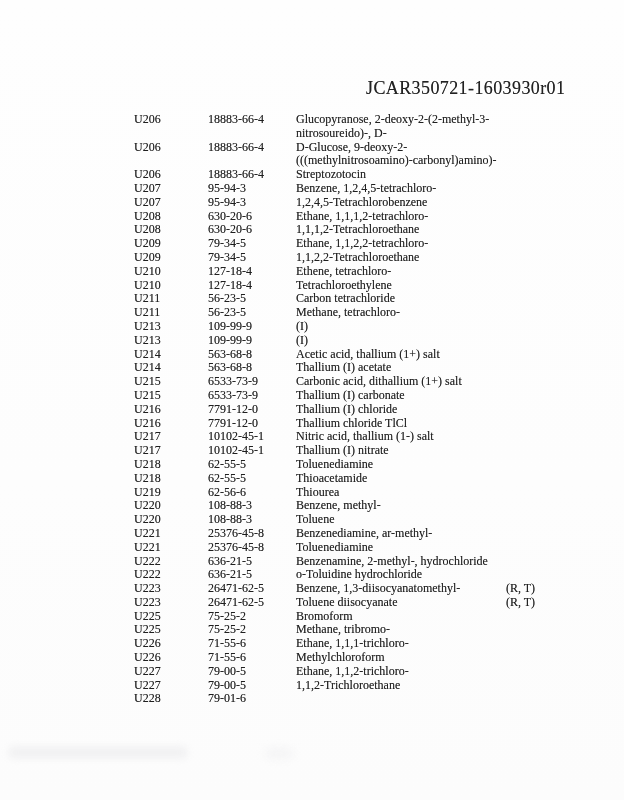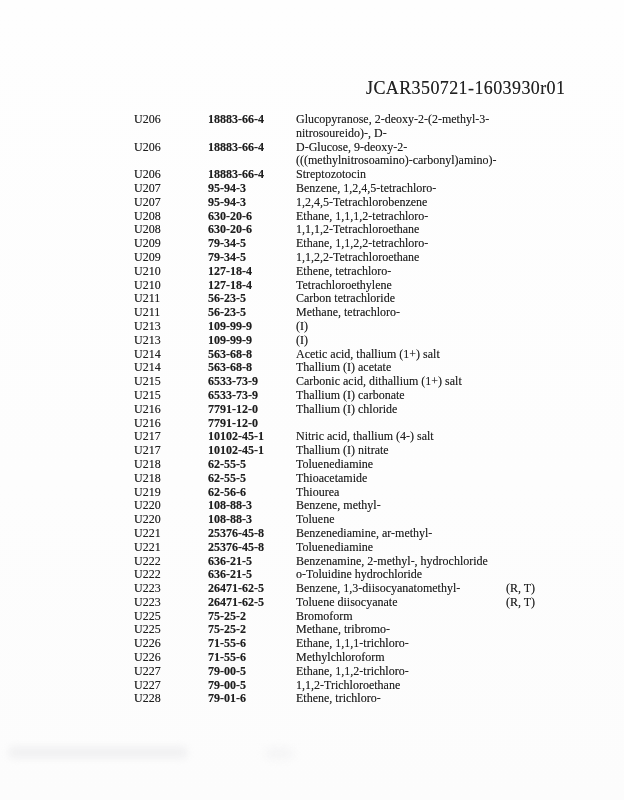--- a/index.html
+++ b/index.html
@@ -39,21 +39,21 @@
   }
   .row {
     display: flex;
     align-items: flex-start;
     font-size: 12px;
     line-height: 13.8px;
     text-shadow: 0 0 0.5px rgba(40,40,40,0.5);
   }
   .col { display: block; }
   .col.code  { width: 74px;  flex: 0 0 74px;  white-space: nowrap; }
-  .col.cas   { width: 88px;  flex: 0 0 88px;  white-space: nowrap; font-weight: bold; }
+  .col.cas   { width: 88px;  flex: 0 0 88px;  white-space: nowrap; }
   .col.name  { width: 210px; flex: 0 0 210px; }
   .col.note  { width: 60px;  flex: 0 0 60px;  white-space: nowrap; }
   .name-line { white-space: nowrap; }
   
   .smudge-band {
     position: absolute;
     left: 8px;
     top: 746px;
     width: 180px;
     height: 13px;
@@ -232,27 +232,30 @@
     <span class="col code">U216</span>
     <span class="col cas">7791-12-0</span>
     <span class="col name">
           <div class="name-line">Thallium (I) chloride</div>
         </span>
     <span class="col note"></span>
   </div>
       <div class="row">
     <span class="col code">U216</span>
     <span class="col cas">7791-12-0</span>
+    <span class="col name">
+          <div class="name-line">Thallium chloride TlCl</div>
+        </span>
     <span class="col note"></span>
   </div>
       <div class="row">
     <span class="col code">U217</span>
     <span class="col cas">10102-45-1</span>
     <span class="col name">
-          <div class="name-line">Nitric acid, thallium (4-) salt</div>
+          <div class="name-line">Nitric acid, thallium (1-) salt</div>
         </span>
     <span class="col note"></span>
   </div>
       <div class="row">
     <span class="col code">U217</span>
     <span class="col cas">10102-45-1</span>
     <span class="col name">
           <div class="name-line">Thallium (I) nitrate</div>
         </span>
     <span class="col note"></span>
@@ -389,22 +392,19 @@
     <span class="col code">U227</span>
     <span class="col cas">79-00-5</span>
     <span class="col name">
           <div class="name-line">1,1,2-Trichloroethane</div>
         </span>
     <span class="col note"></span>
   </div>
       <div class="row">
     <span class="col code">U228</span>
     <span class="col cas">79-01-6</span>
-    <span class="col name">
-          <div class="name-line">Ethene, trichloro-</div>
-        </span>
     <span class="col note"></span>
   </div>
     </div>
 
   <div class="smudge-band"></div>
   <div class="smudge-dot"></div>
 </div>
 
 </body></html>

